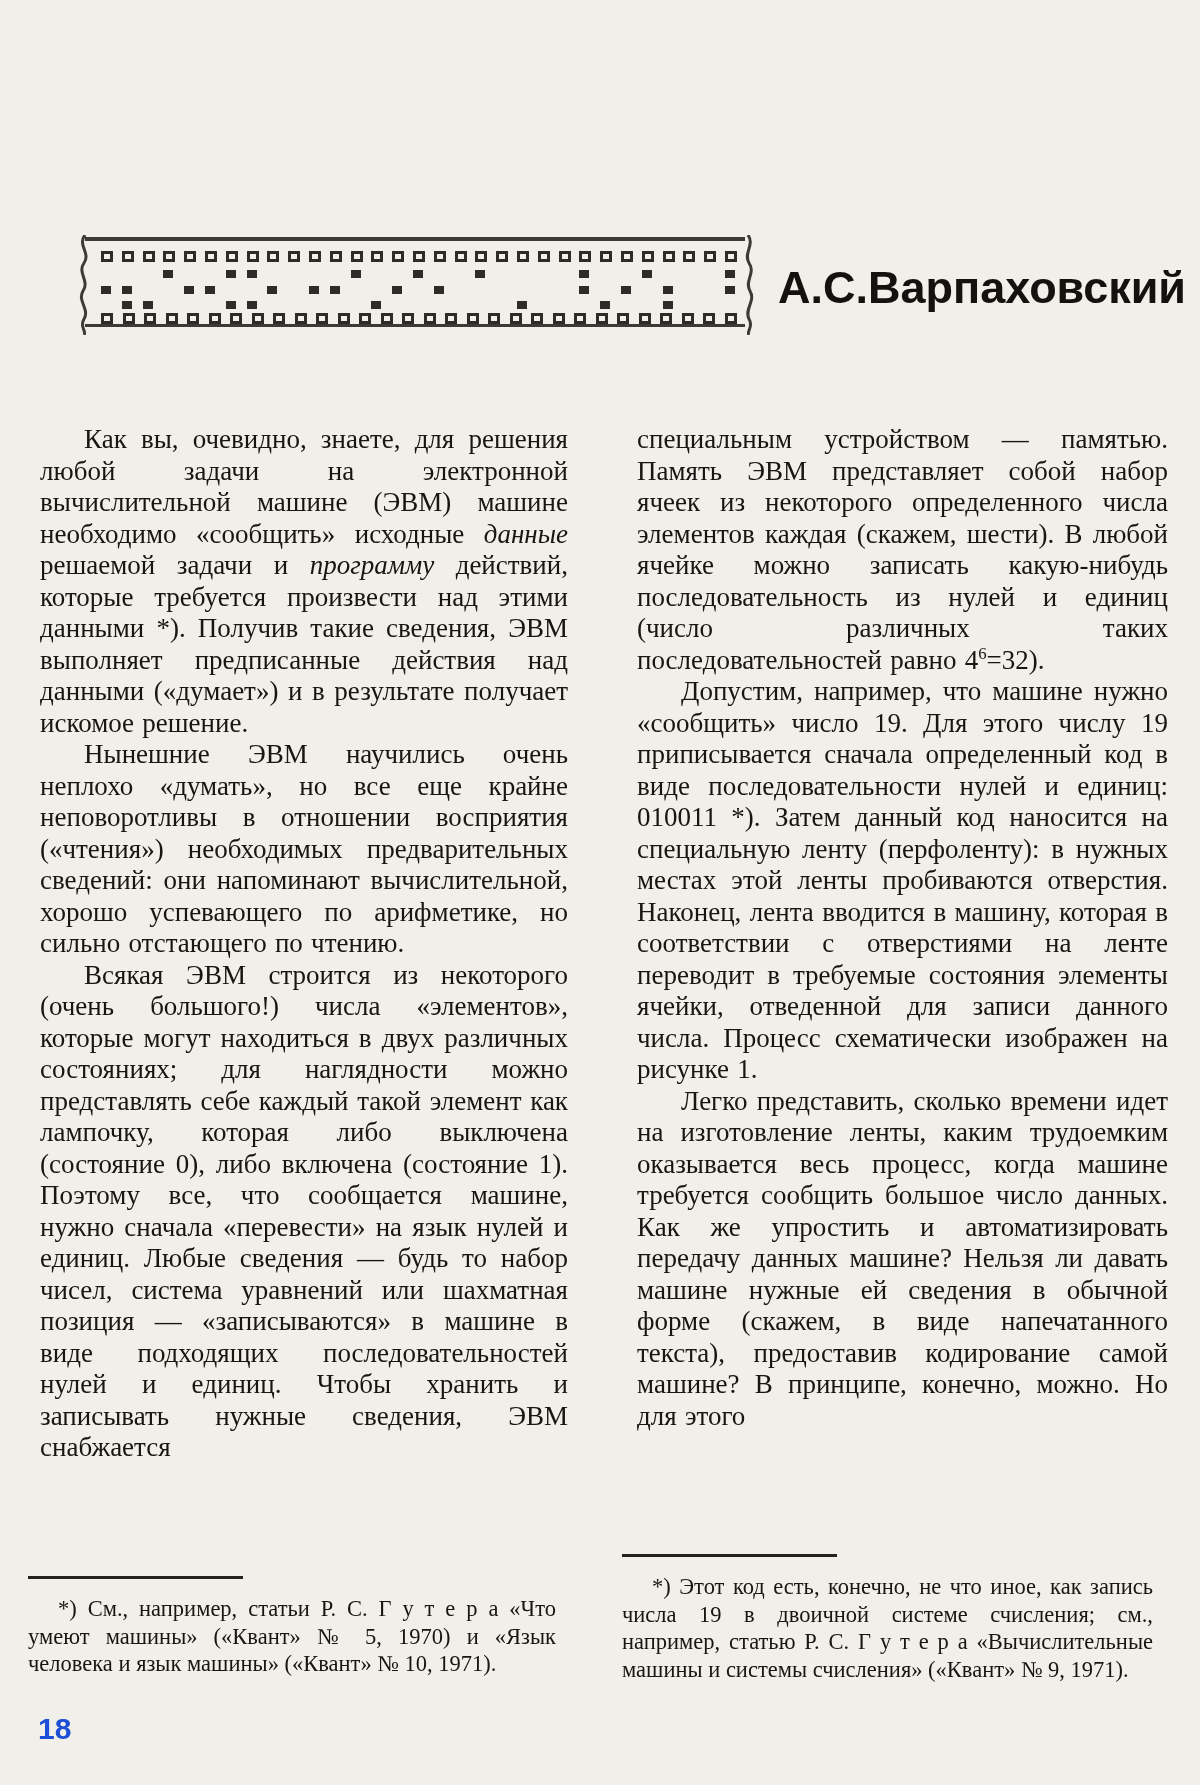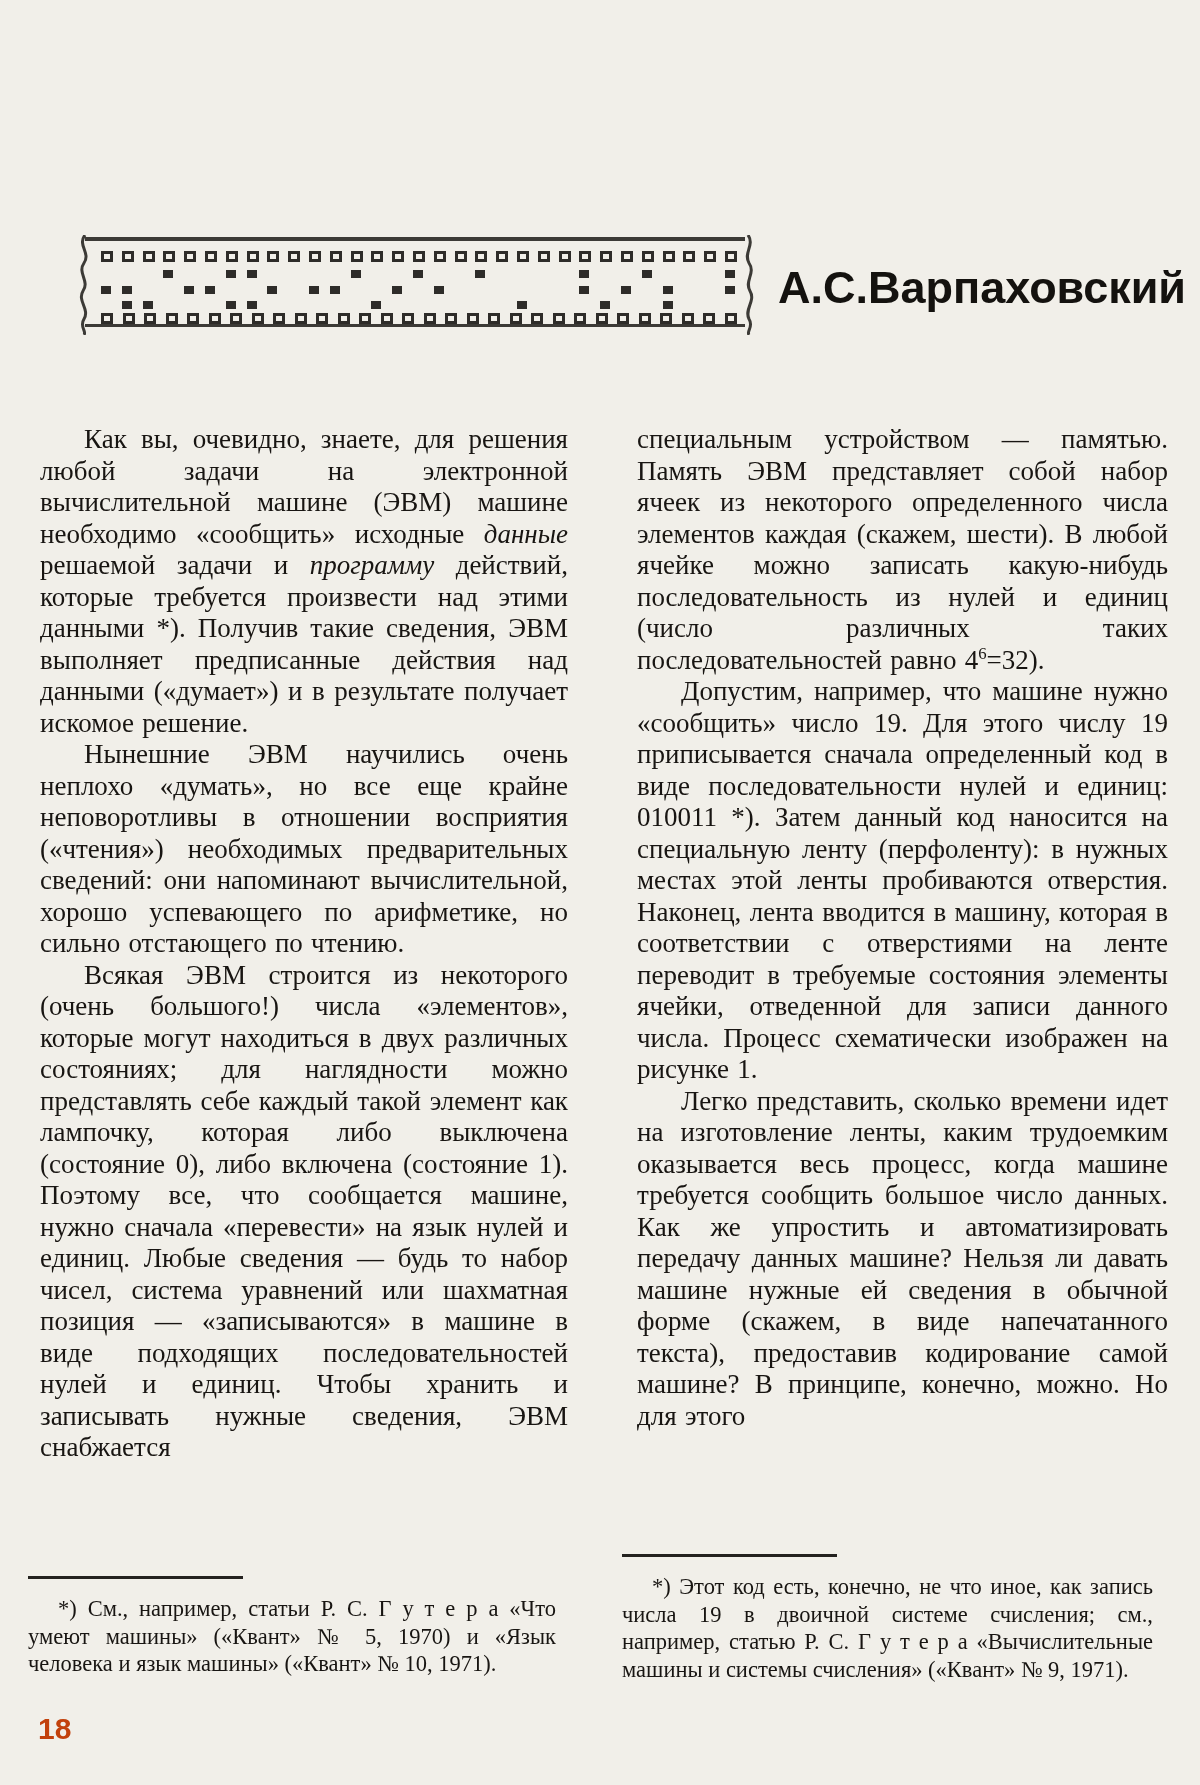--- a/index.html
+++ b/index.html
@@ -85,21 +85,21 @@
   .footnote.fn-left{left:28px;top:1576px;width:528px;}
   .footnote.fn-right{left:622px;top:1554px;width:531px;}
   .fn-rule{width:215px;height:3px;background:#24221f;margin-bottom:16px;}
   .fn-text{text-indent:30px;}
   
   .page-number{
     position:absolute;left:38px;top:1712px;
     font-family:"Liberation Sans", sans-serif;
     font-weight:bold;
     font-size:30px;
-    color:#c2410c;
+    color:#1d4ed8;
   }
 </style>
 </head>
 <body>
 
 <div class="page">
 
 
   <div class="tape">
     <svg class="tape-edge left" viewBox="0 0 16 100" preserveAspectRatio="none">

